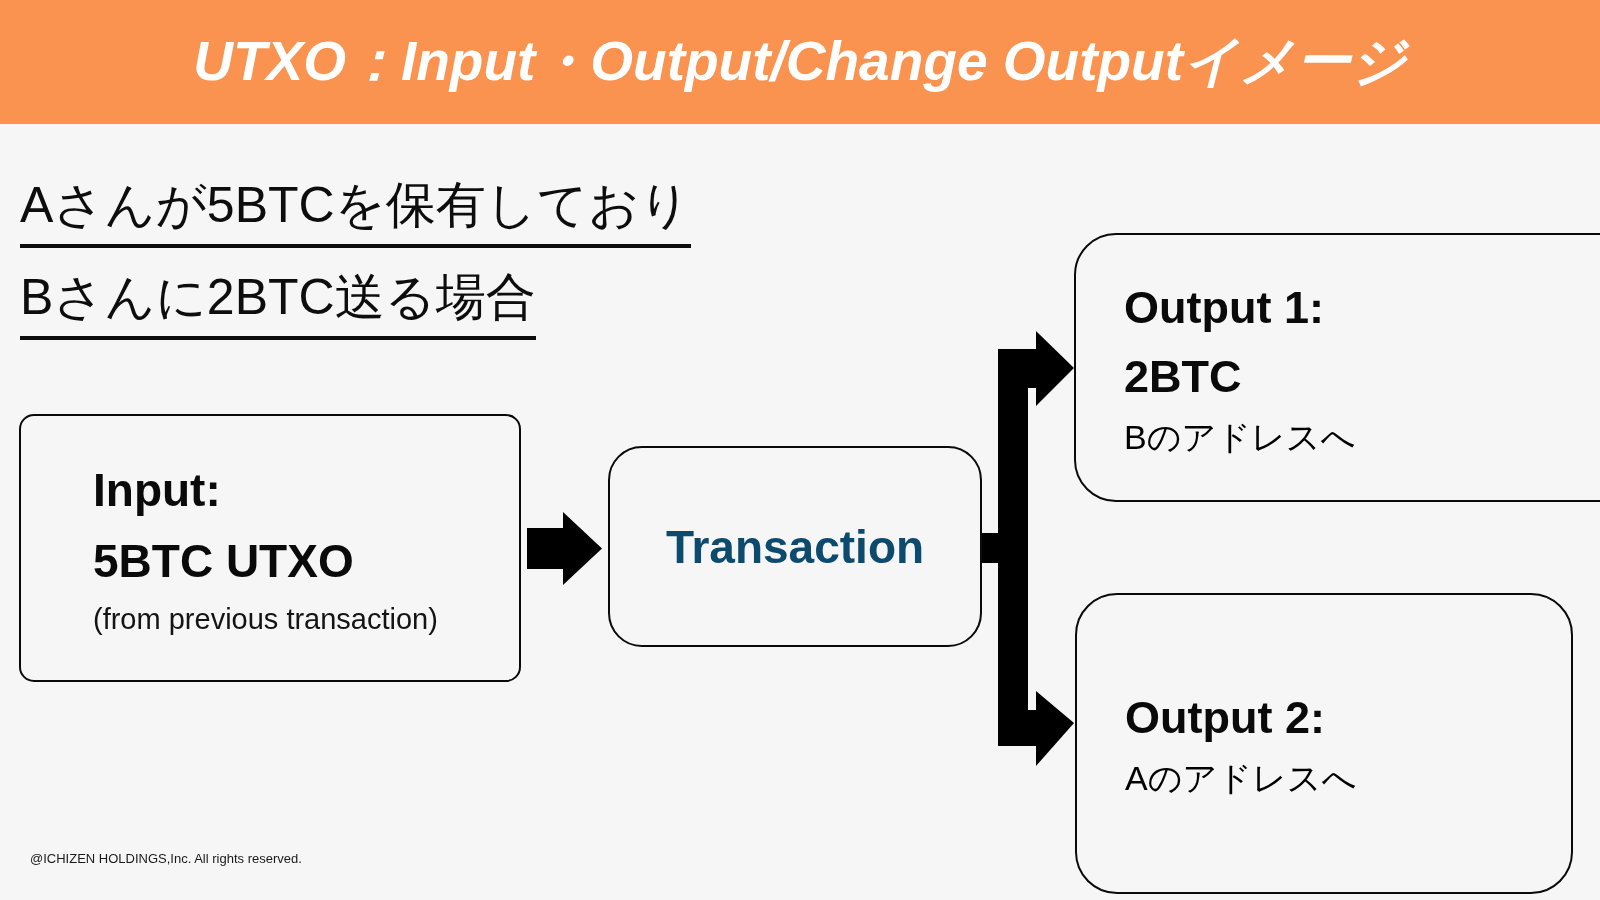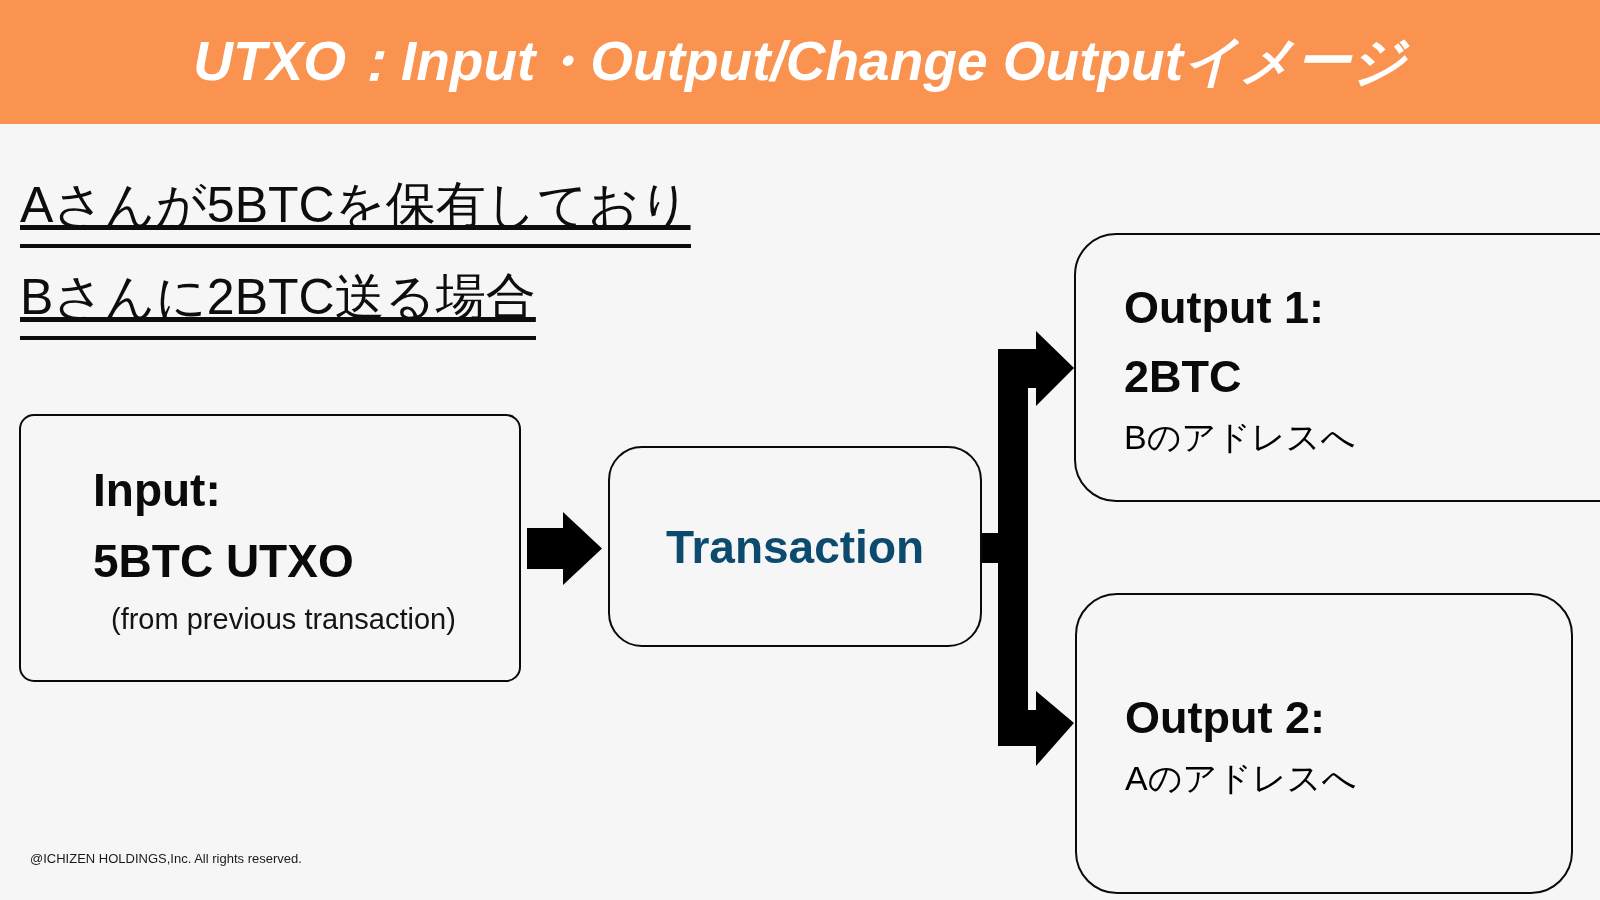--- a/index.html
+++ b/index.html
@@ -34,42 +34,40 @@
     display: flex; flex-direction: column; gap: 16px;
   }
   .intro .line {
     display: inline-block;
     align-self: flex-start;
     font-size: 50px;
     color: #0d0d0d;
     border-bottom: 4px solid #0d0d0d;
     padding-bottom: 5px;
     white-space: nowrap;
-    text-decoration: underline;
   }
   
   .node {
     position: absolute;
     border: 2.5px solid #0a0a0a;
     background: transparent;
     display: flex; flex-direction: column; justify-content: center;
   }
   .input-box {
     left: 19px; top: 414px; width: 502px; height: 268px;
     border-radius: 15px;
     padding-left: 72px;
   }
   .input-box .bold-line {
     font-size: 46px; font-weight: bold; color: #0a0a0a; line-height: 71px;
     white-space: nowrap;
   }
   .input-box .note-line {
     font-size: 29px; color: #141414; line-height: 44px;
     white-space: nowrap;
-    margin-left: 18px;
   }
   .transaction-box {
     left: 608px; top: 446px; width: 374px; height: 201px;
     border-radius: 34px;
     align-items: center;
   }
   .transaction-box .label {
     font-size: 46px; font-weight: bold; color: #0c4a6e; white-space: nowrap;
   }
   .output-box {

